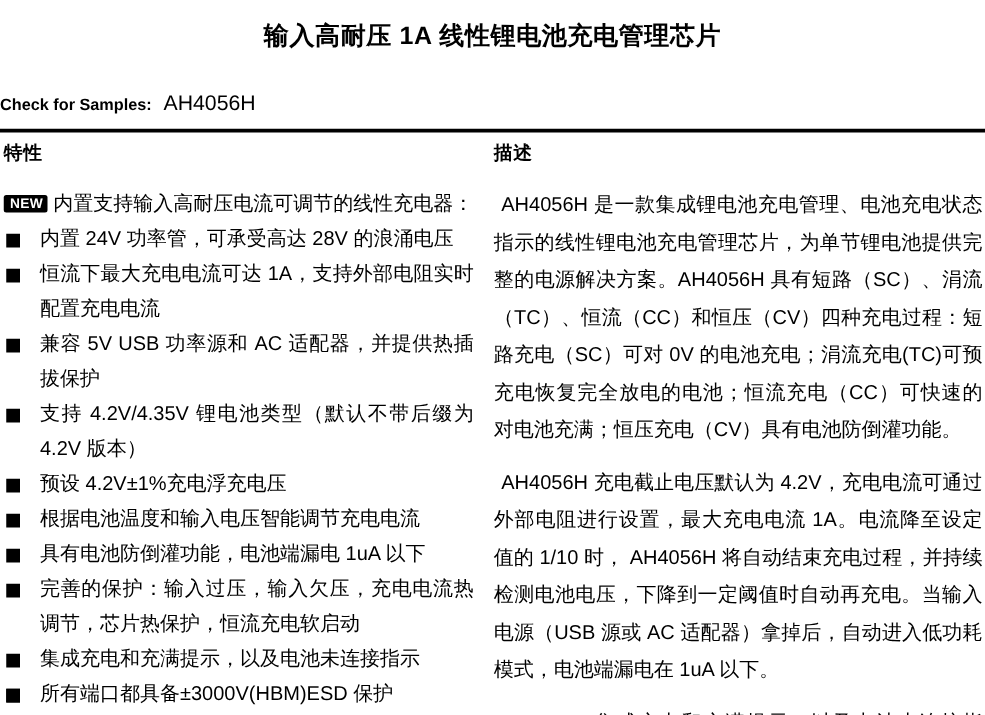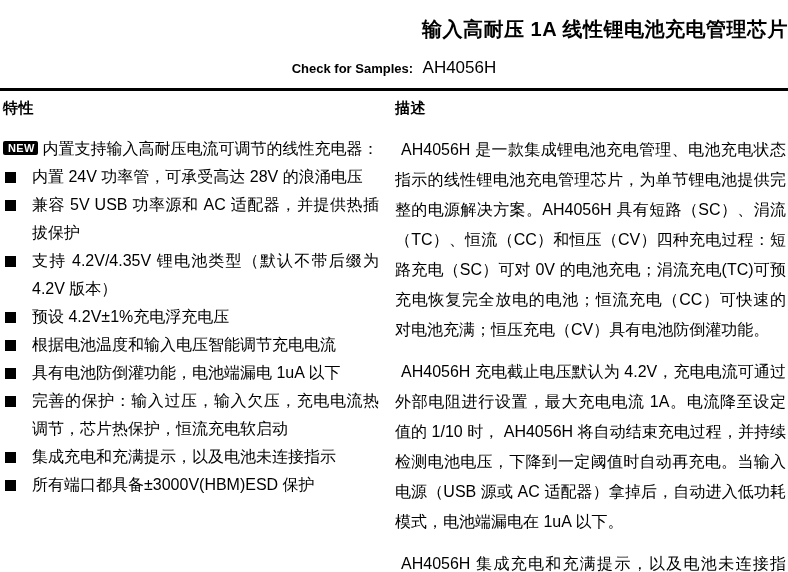--- a/index.html
+++ b/index.html
@@ -4,30 +4,29 @@
 <style>
   html, body { margin: 0; padding: 0; }
   body {
     width: 788px; height: 572px;
     background: #ffffff;
     color: #000000;
     font-family: "Liberation Sans", sans-serif;
     overflow: hidden;
   }
   .doc-title {
-    text-align: right;
+    text-align: center;
     font-weight: bold;
     font-size: 20px;
     line-height: 26px;
     margin-top: 16px;
     letter-spacing: 0.5px;
   }
   .samples-line {
-    text-align: center;
-    margin-top: 17px;
+    margin-top: 32px;
     line-height: 18px;
   }
   .samples-label { font-weight: bold; font-size: 13px; }
   .samples-value { font-size: 17px; margin-left: 5px; }
   .rule {
     border: none;
     border-top: 3px solid #000000;
     margin: 10px 0 0 0;
   }
   .columns {
@@ -106,20 +105,24 @@
     <div class="feat feat-new">
       <span class="badge">NEW</span><span>内置支持输入高耐压电流可调节的线性充电器：</span>
     </div>
 
     <div class="feat feat-item">
       <span class="bullet"></span>
       <span>内置 24V 功率管，可承受高达 28V 的浪涌电压</span>
     </div>
     <div class="feat feat-item">
       <span class="bullet"></span>
+      <span>恒流下最大充电电流可达 1A，支持外部电阻实时配置充电电流</span>
+    </div>
+    <div class="feat feat-item">
+      <span class="bullet"></span>
       <span>兼容 5V USB 功率源和 AC 适配器，并提供热插拔保护</span>
     </div>
     <div class="feat feat-item">
       <span class="bullet"></span>
       <span>支持 4.2V/4.35V 锂电池类型（默认不带后缀为 4.2V 版本）</span>
     </div>
     <div class="feat feat-item">
       <span class="bullet"></span>
       <span>预设 4.2V±1%充电浮充电压</span>
     </div>

